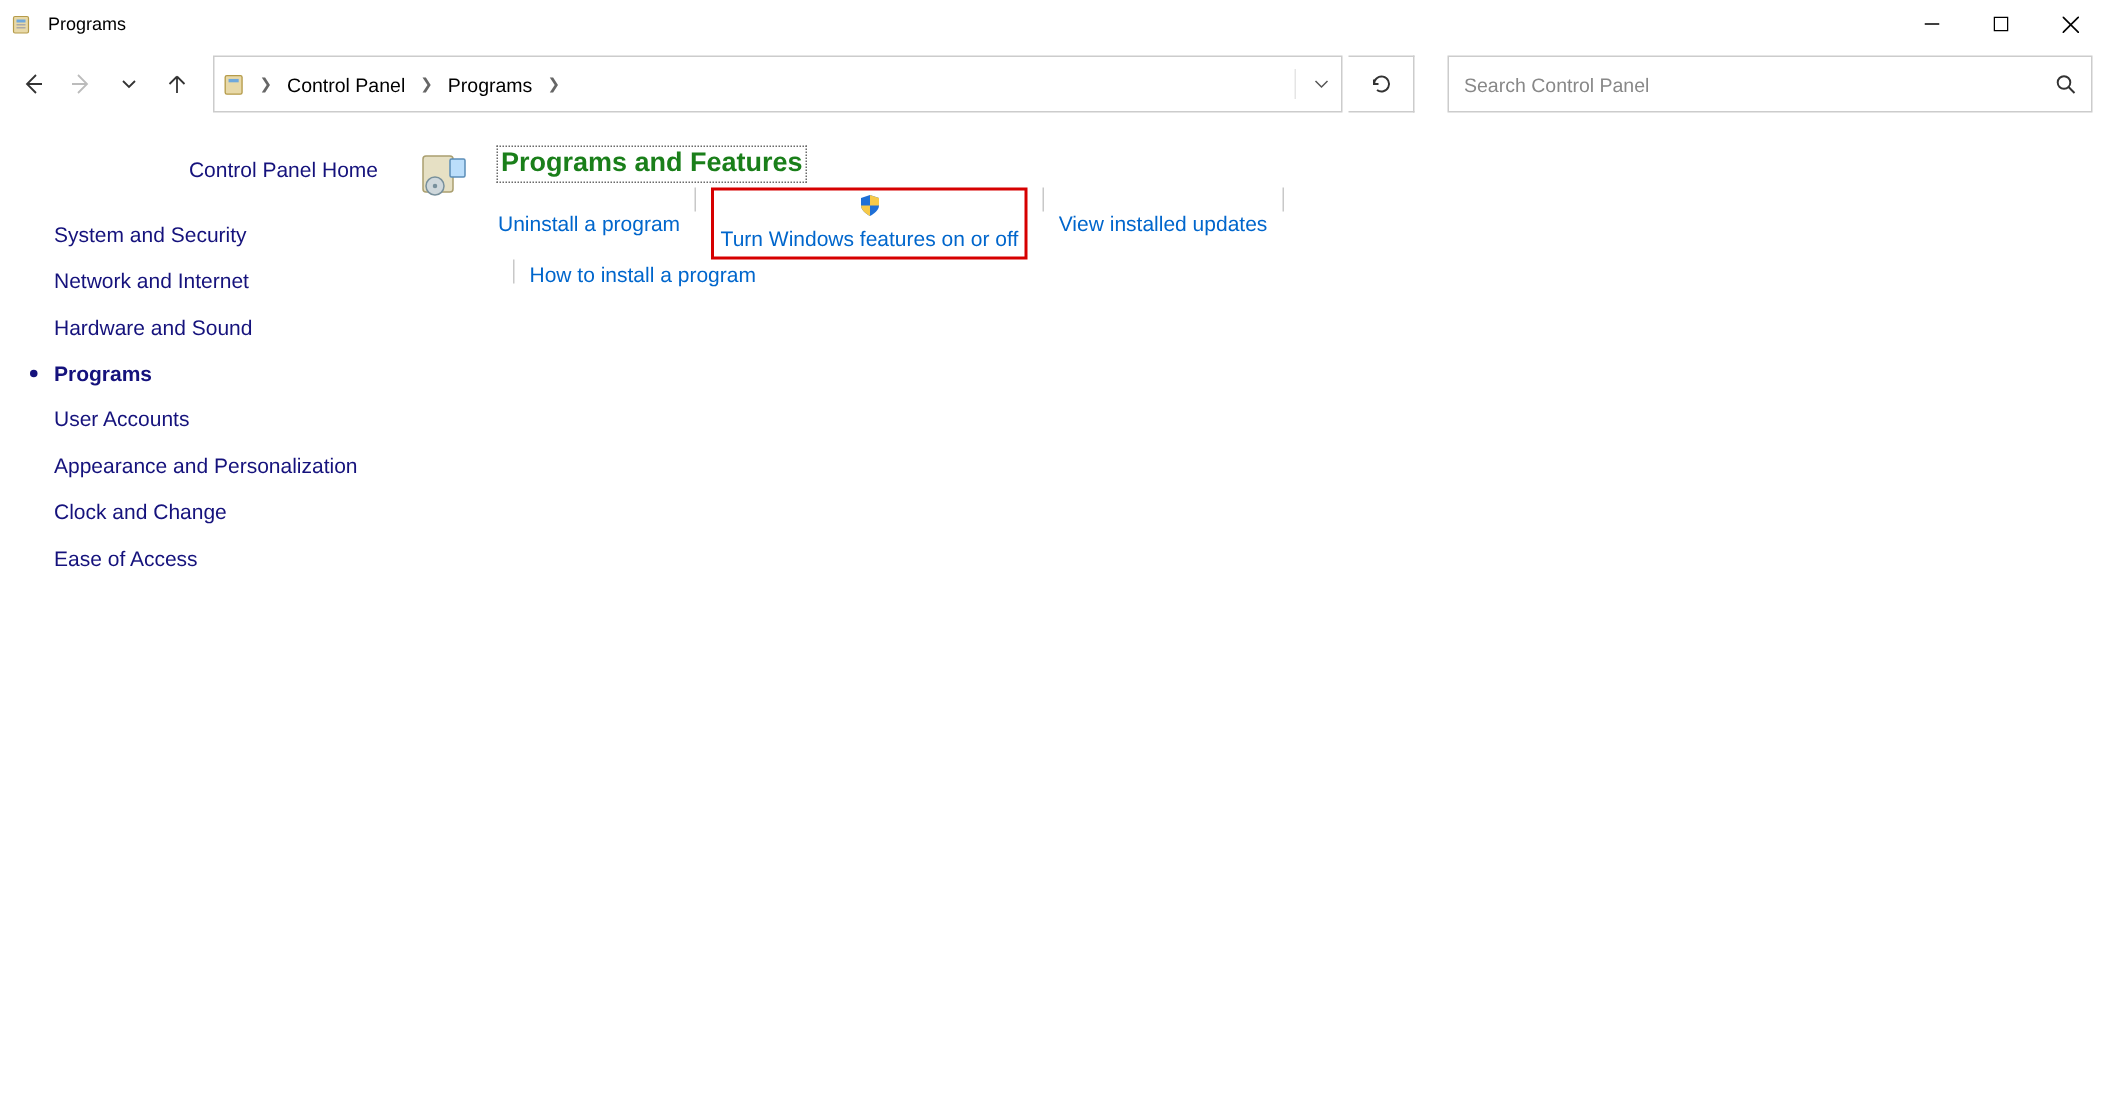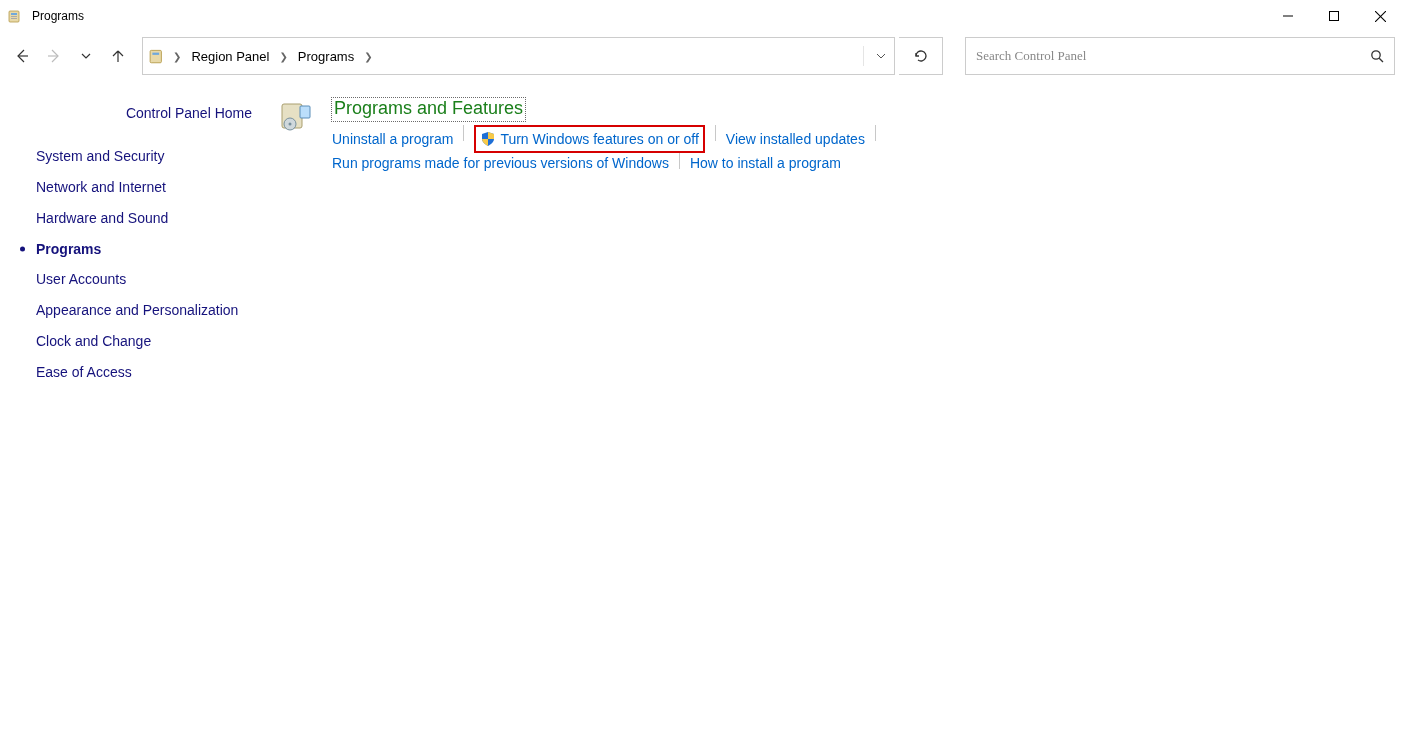--- a/index.html
+++ b/index.html
@@ -65,21 +65,21 @@
       width: 44px; height: 38px; border: 1px solid #cccccc; border-left: none;
       display: flex; align-items: center; justify-content: center; color: #444;
     }
 
     .search-box {
       width: 430px; height: 38px; border: 1px solid #cccccc; margin-left: 18px;
       display: flex; align-items: center; padding: 0 10px;
       color: #777; font-size: 13px; position: relative;
     }
     .search-box input {
-      border: none; outline: none; flex: 1; font-size: 13px; font-family: Liberation Serif, serif;
+      border: none; outline: none; flex: 1; font-size: 13px; font-family: Liberation Sans, sans-serif;
       color: #333;
     }
     .search-box input::placeholder { color: #888; }
     .search-icon { position: absolute; right: 10px; }
 
     
     .body {
       display: flex;
       padding: 18px 0 0 0;
     }
@@ -110,21 +110,21 @@
       padding: 0 20px 0 18px;
     }
 
     .section { display: flex; gap: 18px; margin-bottom: 18px; align-items: flex-start; }
     .section-icon { width: 36px; height: 36px; flex-shrink: 0; }
 
     .section-body { flex: 1; }
     .section-heading {
       color: #1a7f1a;
       font-size: 18px;
-      font-weight: 400;
+      font-weight: 700;
       outline: 1px dotted #6a6a6a;
       display: inline-block;
       padding: 0 2px 2px 2px;
       margin-bottom: 4px;
     }
     .section-heading.no-outline { outline: none; }
 
     .link-row { display: flex; flex-wrap: wrap; gap: 0; }
     .link-item {
       color: #0066cc;
@@ -137,21 +137,21 @@
       display: inline-block;
       width: 1px; height: 16px;
       background: #c8c8c8;
       margin: 0 10px;
       vertical-align: middle;
     }
 
     .highlight-box {
       border: 2px solid #d60000;
       padding: 2px 4px;
-      display: inline-flex; align-items: center; gap: 4px;
+      display: inline-flex; align-items: center; gap: 4px; flex-direction: column;
     }
 
     svg { display: block; }
   </style>
 </head>
 <body>
 
 <div class="title-bar">
   <div class="title-left">
     <span>
@@ -210,21 +210,21 @@
 
   <div class="address-bar">
     <div class="breadcrumb">
       <span>
         <svg width="18" height="18" viewBox="0 0 16 16">
           <rect x="1" y="3" width="10" height="11" rx="1" fill="#e8d9a8" stroke="#b59b4a" stroke-width="0.8"></rect>
           <rect x="3" y="5" width="6" height="2" fill="#6fa8dc"></rect>
         </svg>
       </span>
       <span class="chev">❯</span>
-      <span class="crumb">Region Panel</span>
+      <span class="crumb">Control Panel</span>
       <span class="chev">❯</span>
       <span class="crumb">Programs</span>
       <span class="chev">❯</span>
     </div>
     <span class="addr-drop">
       <svg width="10" height="10" viewBox="0 0 10 10">
           <path d="M1 3 L5 7 L9 3" fill="none" stroke="#555" stroke-width="1"></path>
         </svg>
     </span>
   </div>
@@ -284,21 +284,20 @@
                 <path d="M8 8 V15 C8 15 2 12 2 8 H8 Z" fill="#f7c948"></path>
               </svg>
             </span>
             <a href="#" class="link-item">Turn Windows features on or off</a>
           </span>
           <span class="sep"></span>
           <a href="#" class="link-item">View installed updates</a>
           <span class="sep"></span>
         </div>
         <div class="link-row">
-          <a href="#" class="link-item">Run programs made for previous versions of Windows</a>
           <span class="sep"></span>
           <a href="#" class="link-item">How to install a program</a>
         </div>
       </div>
     </div>
 
 
   </div>
 </div>
 

